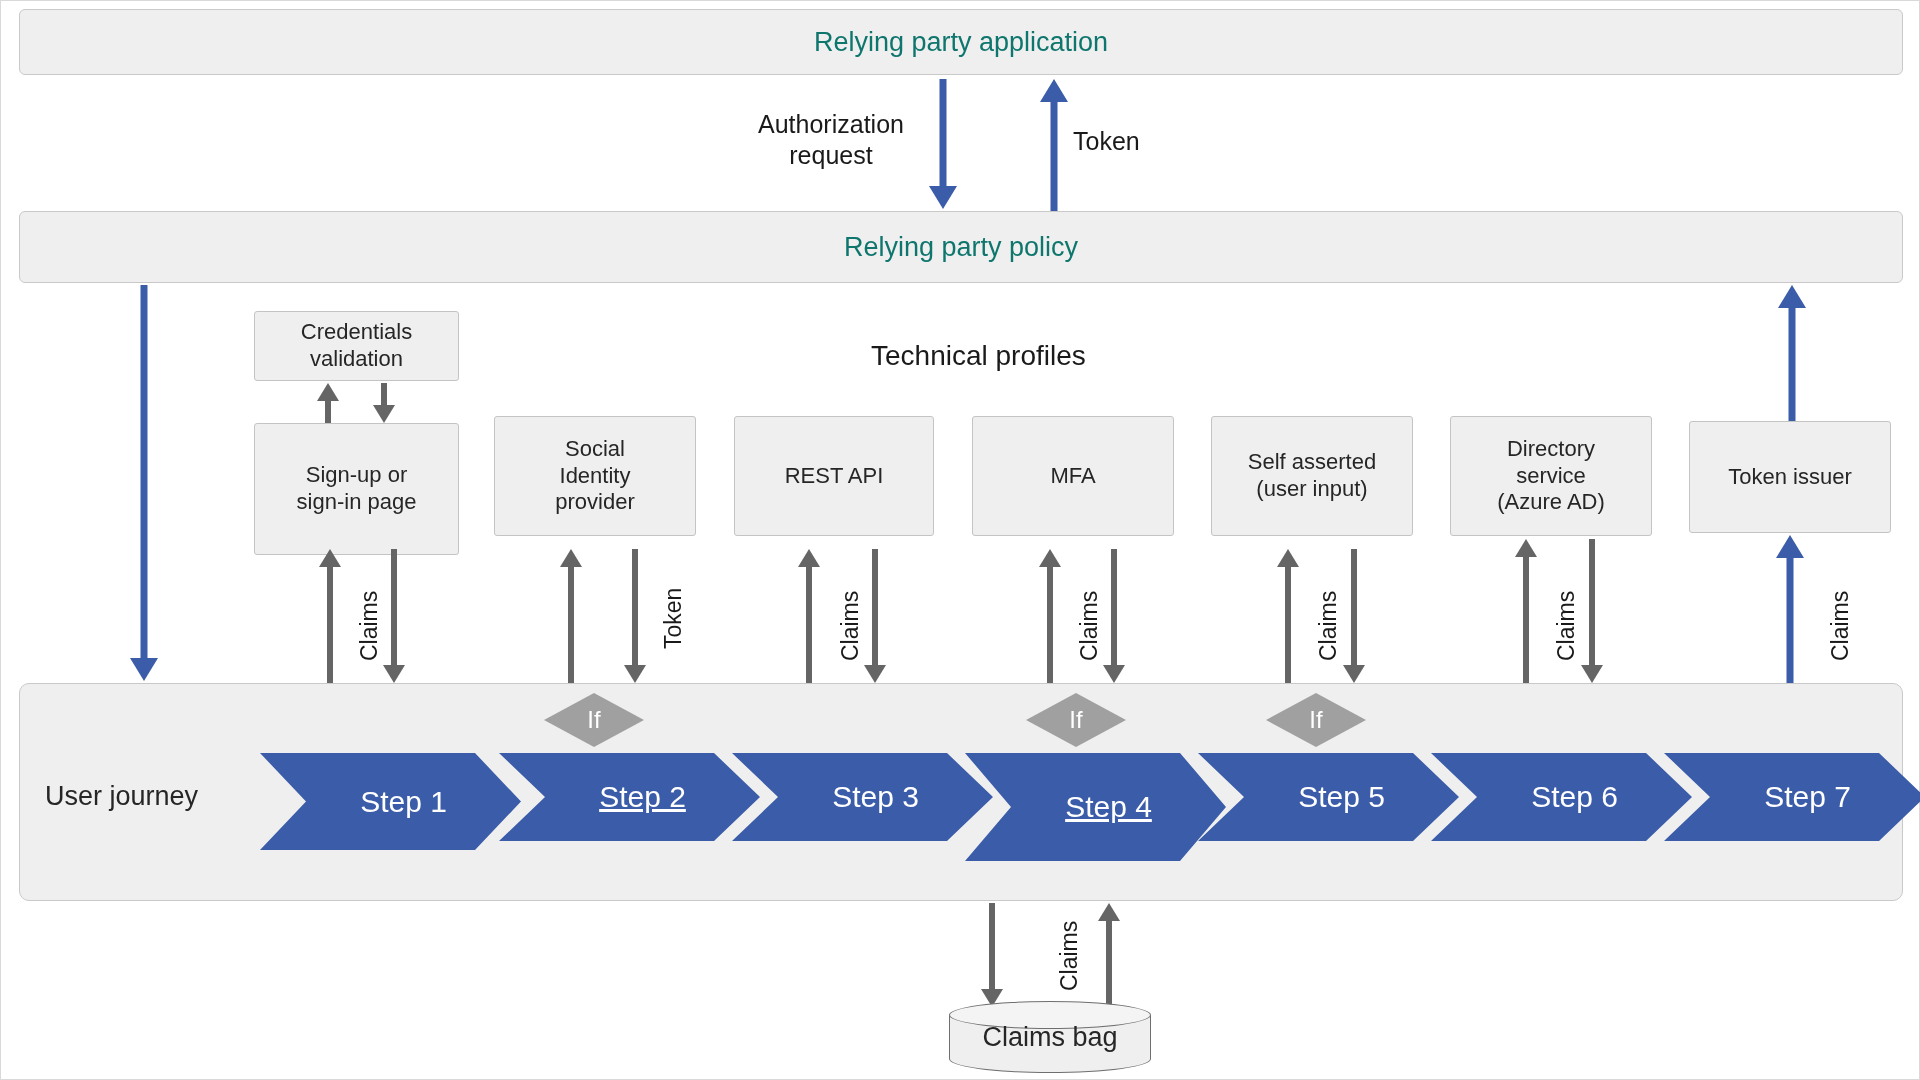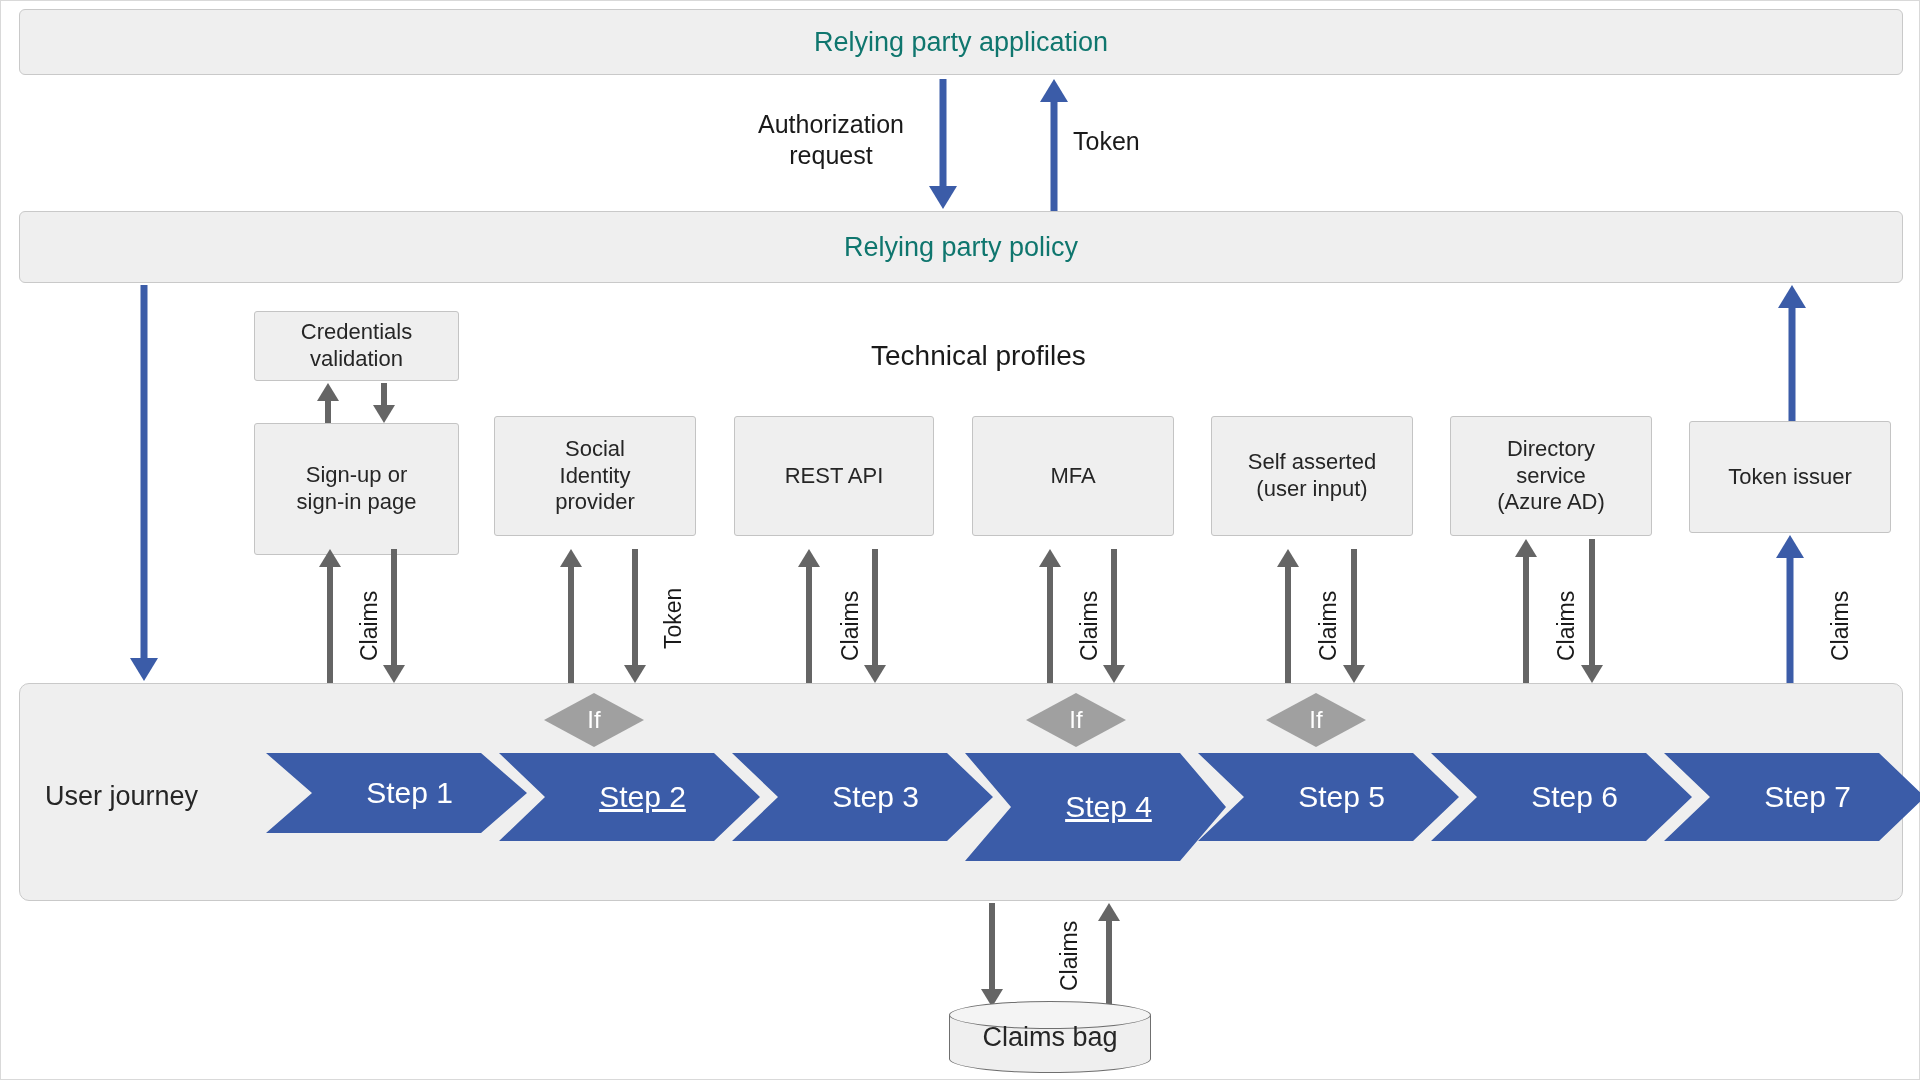--- a/index.html
+++ b/index.html
@@ -311,21 +311,21 @@
   <div class="diamond" style="left:543px;top:692px;width:100px;height:54px;">
     <span>If</span>
   </div>
   <div class="diamond" style="left:1025px;top:692px;width:100px;height:54px;">
     <span>If</span>
   </div>
   <div class="diamond" style="left:1265px;top:692px;width:100px;height:54px;">
     <span>If</span>
   </div>
 
-  <div class="chev first" style="left:265px;top:752px;width:235px;height:80px;">
+  <div class="chev first" style="left:259px;top:752px;width:235px;height:97px;">
     <span>Step 1</span>
   </div>
   <div class="chev" style="left:498px;top:752px;width:235px;height:88px;text-decoration:underline;">
     <span>Step 2</span>
   </div>
   <div class="chev" style="left:731px;top:752px;width:235px;height:88px;">
     <span>Step 3</span>
   </div>
   <div class="chev" style="left:964px;top:752px;width:235px;height:108px;text-decoration:underline;">
     <span>Step 4</span>

